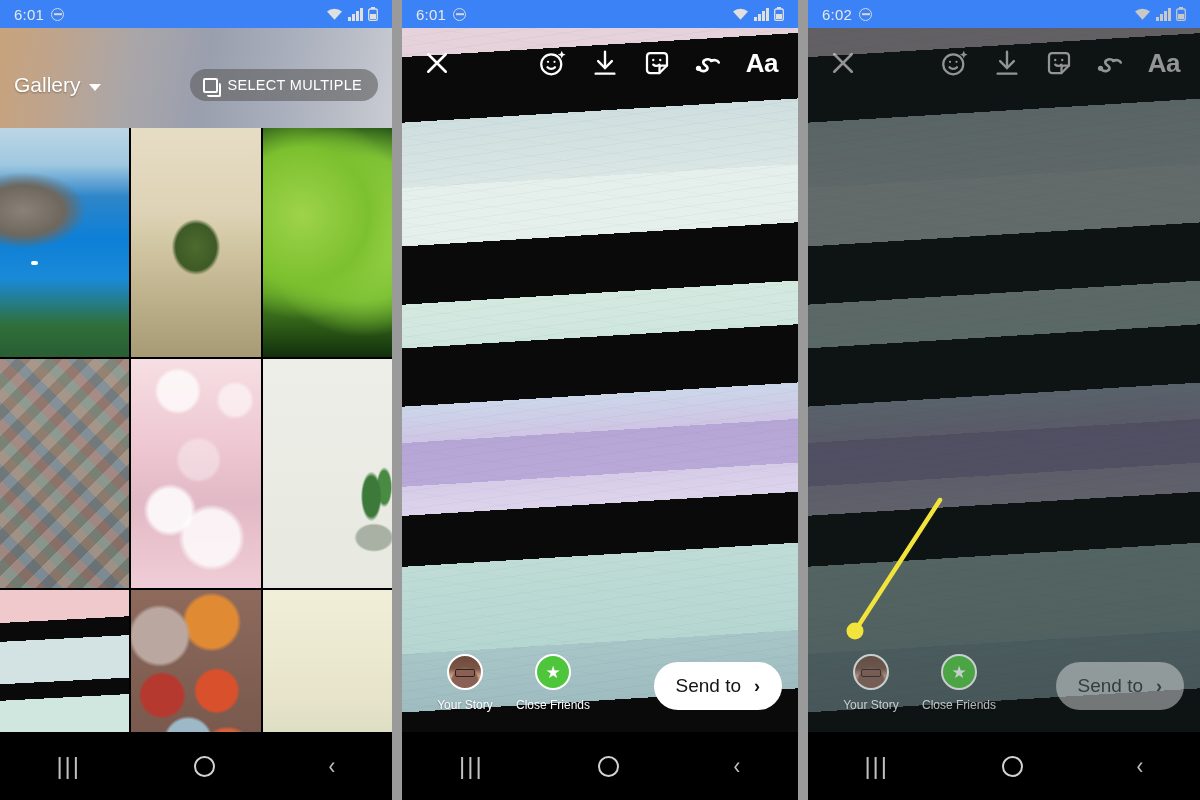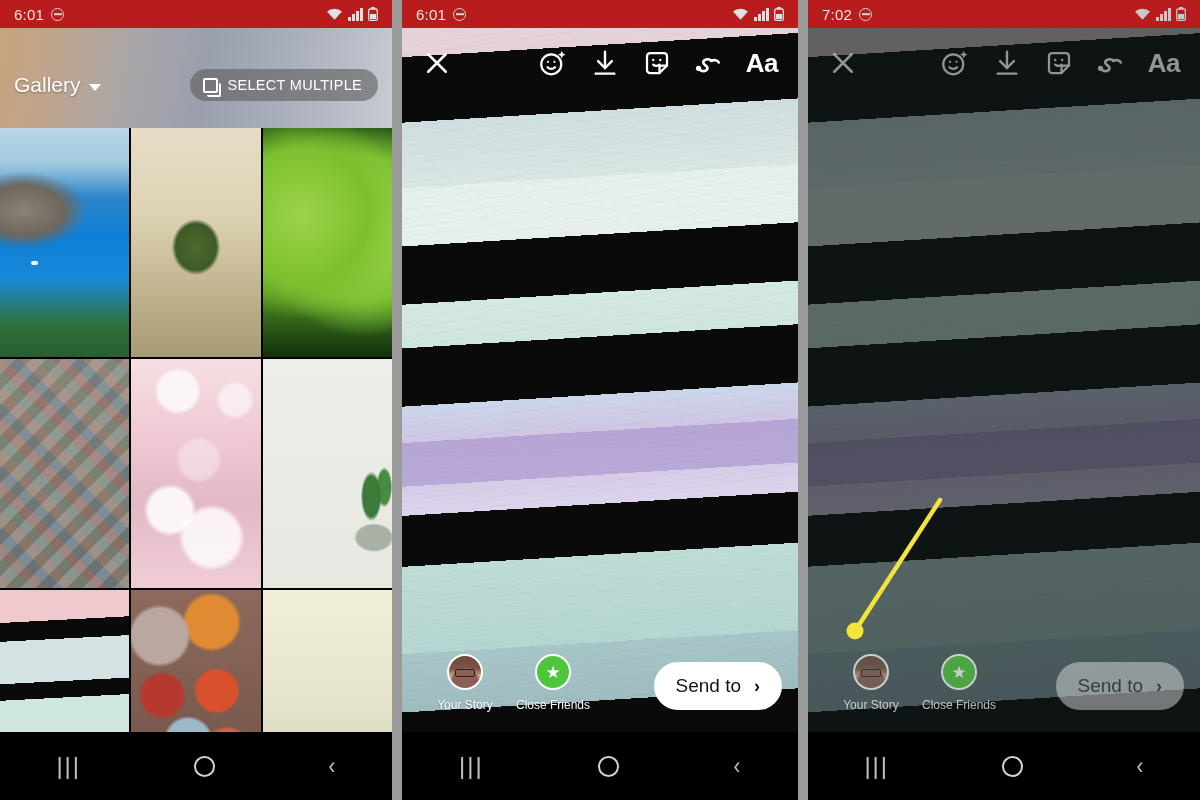--- a/index.html
+++ b/index.html
@@ -8,21 +8,21 @@
 
   .stage{ position:relative; width:1200px; height:800px; display:flex; }
 
   .phone{ position:relative; height:800px; overflow:hidden; background:#000; }
   .phone.p1{ width:392px; }
   .sep{ width:10px; height:800px; background:#9a9a9a; flex:0 0 10px; }
   .phone.p2{ width:396px; }
   .phone.p3{ width:392px; }
 
   
-  .statusbar{ position:relative; height:28px; background:#b91c1c; color:#e8e8e8;
+  .statusbar{ position:relative; height:28px; background:#3b82f6; color:#e8e8e8;
               display:flex; align-items:center; justify-content:space-between;
               padding:0 14px; font-size:15px; z-index:40; }
   .sb-left{ display:flex; align-items:center; gap:7px; }
   .sb-time{ letter-spacing:.2px; font-size:15px; }
   .dnd{ width:13px; height:13px; border:1.6px solid #d8d8d8; border-radius:50%;
         position:relative; }
   .dnd::after{ content:""; position:absolute; left:1.5px; right:1.5px; top:50%;
                height:1.6px; background:#d8d8d8; transform:translateY(-50%); }
   .sb-right{ display:flex; align-items:flex-end; gap:5px; }
   .wifi svg,.sig svg,.batt svg{ display:block; }
@@ -347,21 +347,21 @@
       <span class="navbtn nav-back">‹</span>
     </div>
   </div>
 
   <div class="sep"></div>
 
   <div class="phone p3">
 
     <div class="statusbar">
       <div class="sb-left">
-        <span class="sb-time">7:02</span>
+        <span class="sb-time">6:02</span>
         <span class="dnd"></span>
       </div>
       <div class="sb-right">
         <span class="wifi">
           <svg width="17" height="14" viewBox="0 0 17 14">
               <path d="M8.5 12.8 1 4.6A11 11 0 0 1 16 4.6z" fill="#c8c8c8"></path>
             </svg>
         </span>
         <span class="sig">
           <svg width="15" height="13" viewBox="0 0 15 13">

